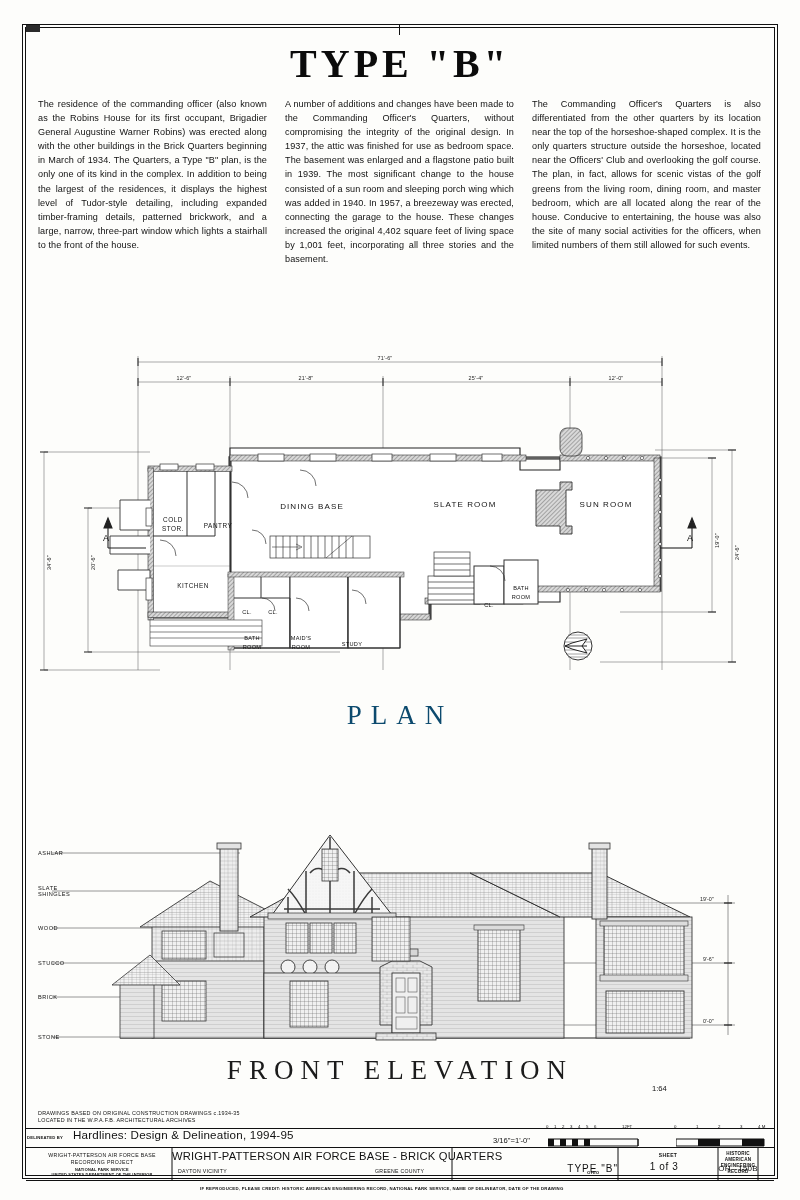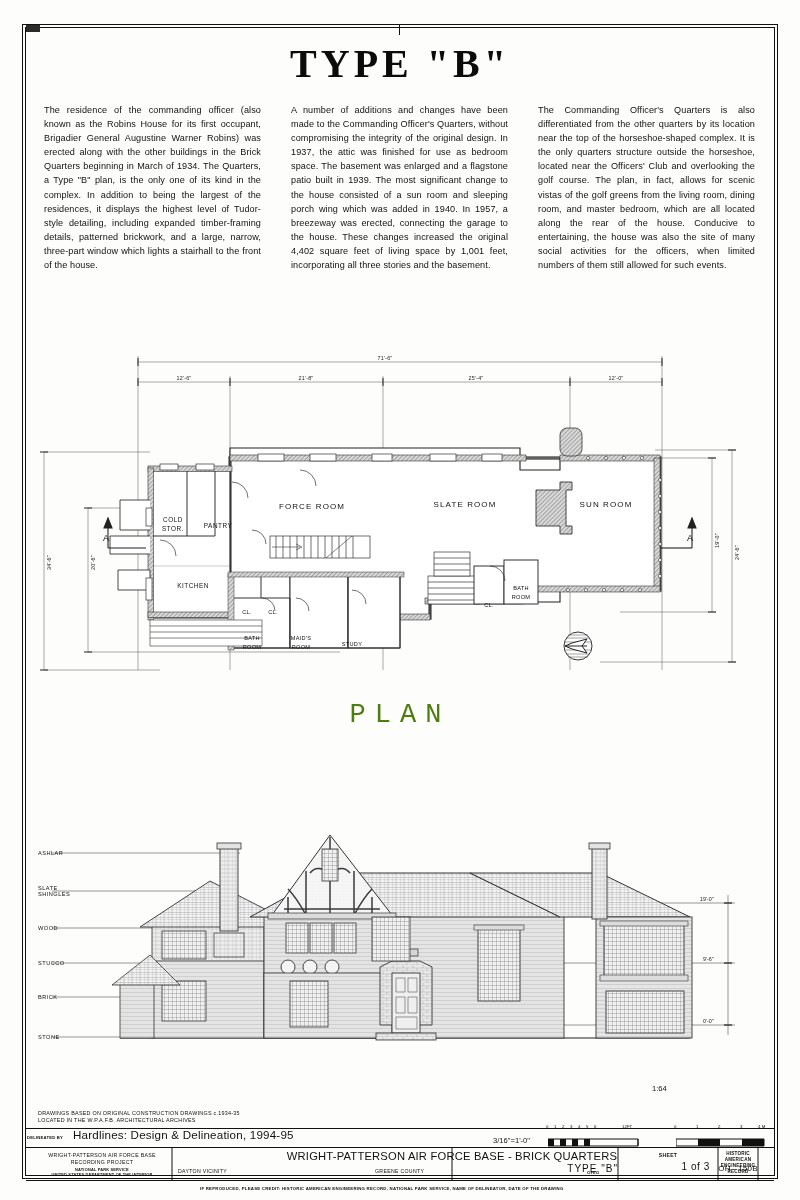--- a/index.html
+++ b/index.html
@@ -26,27 +26,27 @@
   .main-title{
     position:absolute;left:0;top:40px;width:800px;text-align:center;
     font-family:"Liberation Serif",serif;font-weight:bold;
     font-size:40px;letter-spacing:4px;color:#0b0b0b;
   }
 
   
   .cols{position:absolute;left:38px;top:97px;width:724px;display:flex;gap:18px;}
   .col{width:229px;}
   .col p{
-    margin:6px;font-size:9.1px;line-height:14.1px;color:#111;
+    margin:0;font-size:9.1px;line-height:14.1px;color:#111;
     text-align:justify;text-justify:inter-word;
     font-family:"Liberation Sans",sans-serif;letter-spacing:.1px;
   }
   .plan-caption{
     position:absolute;left:0;top:700px;width:800px;text-align:center;
-    font-family:Liberation Mono, monospace;font-size:27px;letter-spacing:9px;color:#4d7c0f;
+    font-family:Liberation Serif, serif;font-size:27px;letter-spacing:9px;color:#0c4a6e;
   }
   .elev-caption{
     position:absolute;left:0;top:1055px;width:800px;text-align:center;
     font-family:"Liberation Serif",serif;font-size:27px;letter-spacing:7px;color:#1b1b1b;
   }
 
   .dimtext{
     position:absolute;font-size:5.4px;color:#222;letter-spacing:.2px;
     font-family:"Liberation Sans",sans-serif;white-space:nowrap;
   }
@@ -348,21 +348,21 @@
 
   <div class="sect-letter" style="left:103px;top:533px;">A</div>
   <div class="sect-letter" style="left:687px;top:533px;">A</div>
 
   <div class="roomlabel sm" style="left:152px;top:515px;width:42px;">
     <span>COLD</span><br>
     <span>STOR.</span>
   </div>
   <div class="roomlabel sm" style="left:193px;top:521px;width:50px;">PANTRY</div>
   <div class="roomlabel sm" style="left:160px;top:581px;width:66px;">KITCHEN</div>
-  <div class="roomlabel" style="left:262px;top:502px;width:100px;">FORCE  ROOM</div>
+  <div class="roomlabel" style="left:262px;top:502px;width:100px;">DINING  BASE</div>
   <div class="roomlabel" style="left:415px;top:500px;width:100px;">SLATE  ROOM</div>
   <div class="roomlabel" style="left:565px;top:500px;width:82px;">SUN  ROOM</div>
   <div class="roomlabel xs" style="left:236px;top:608px;width:22px;">CL.</div>
   <div class="roomlabel xs" style="left:262px;top:608px;width:22px;">CL.</div>
   <div class="roomlabel xs" style="left:234px;top:634px;width:36px;">
     <span>BATH</span><br>
     <span>ROOM</span>
   </div>
   <div class="roomlabel xs" style="left:278px;top:634px;width:46px;">
     <span>MAID'S</span><br>
@@ -520,20 +520,21 @@
   </div>
   <div class="matlabel" style="left:38px;top:925px;">WOOD</div>
   <div class="matlabel" style="left:38px;top:960px;">STUCCO</div>
   <div class="matlabel" style="left:38px;top:994px;">BRICK</div>
   <div class="matlabel" style="left:38px;top:1034px;">STONE</div>
 
   <div class="elevdim" style="left:700px;top:896px;">19'-0"</div>
   <div class="elevdim" style="left:703px;top:956px;">9'-6"</div>
   <div class="elevdim" style="left:703px;top:1018px;">0'-0"</div>
 
+  <div class="elev-caption">FRONT ELEVATION</div>
 
   <div class="tb-note">
     <span>DRAWINGS BASED ON ORIGINAL CONSTRUCTION DRAWINGS c.1934-35</span><br>
     <span>LOCATED IN THE W.P.A.F.B. ARCHITECTURAL ARCHIVES</span>
   </div>
 
   <svg width="800" height="70" viewBox="0 0 800 70" style="position:absolute;left:0;top:1128px;">
     <g stroke="#111" stroke-width="1" fill="none">
       <line x1="26" y1="0.5" x2="774" y2="0.5"></line>
       <line x1="26" y1="19.5" x2="774" y2="19.5"></line>
@@ -599,26 +600,26 @@
   <div class="tb-cell-text" style="left:38px;top:1167px;width:128px;text-align:center;font-size:3.9px;letter-spacing:.2px;line-height:5.4px;font-weight:bold;">
     <span>NATIONAL PARK SERVICE</span><br>
     <span>UNITED STATES DEPARTMENT OF THE INTERIOR</span>
   </div>
 
   <div class="tb-cell-text" style="left:178px;top:1168px;font-size:5.2px;letter-spacing:.3px;">DAYTON  VICINITY</div>
   <div class="tb-cell-text" style="left:375px;top:1168px;font-size:5.2px;letter-spacing:.3px;">GREENE COUNTY</div>
   <div class="tb-cell-text" style="left:587px;top:1170px;font-size:4.4px;letter-spacing:.3px;font-weight:bold;">OHIO</div>
 
   <div class="tb-cell-text" style="left: 452px; top: 1150px; width: 166px; text-align: center; font-size: 11.2px; letter-spacing: 0.2px; white-space: nowrap; transform: translateX(-83px) translateX(83px); overflow: visible;">
-    <span style="position:absolute;left:-280px;top:0;width:560px;text-align:center;">WRIGHT-PATTERSON AIR FORCE BASE  -  BRICK QUARTERS</span>
+    <span style="position:absolute;left:-280px;top:0;width:560px;text-align:left;">WRIGHT-PATTERSON AIR FORCE BASE  -  BRICK QUARTERS</span>
   </div>
   <div class="tb-cell-text" style="left:452px;top:1163px;width:166px;text-align:right;font-size:10px;letter-spacing:1px;">TYPE  "B"</div>
 
   <div class="tb-cell-text" style="left:618px;top:1152px;width:100px;text-align:center;font-size:5px;letter-spacing:.4px;font-weight:bold;">SHEET</div>
-  <div class="tb-cell-text" style="left:618px;top:1161px;width:92px;text-align:right;font-size:10px;letter-spacing:.6px;">1 of 3</div>
+  <div class="tb-cell-text" style="left:618px;top:1161px;width:92px;text-align:center;font-size:10px;letter-spacing:.6px;">1 of 3</div>
 
   <div class="tb-cell-text" style="left:718px;top:1151px;width:40px;text-align:center;font-size:4.6px;letter-spacing:.2px;line-height:6px;font-weight:bold;">
     <span>HISTORIC AMERICAN</span><br>
     <span>ENGINEERING RECORD</span>
   </div>
   <div class="tb-cell-text" style="left:718px;top:1164px;width:40px;text-align:center;font-size:8px;letter-spacing:.2px;">OH - 150B</div>
 
   <div class="tb-credit">IF REPRODUCED, PLEASE CREDIT: HISTORIC AMERICAN ENGINEERING RECORD, NATIONAL PARK SERVICE, NAME OF DELINEATOR, DATE OF THE DRAWING</div>
 
 </div>

